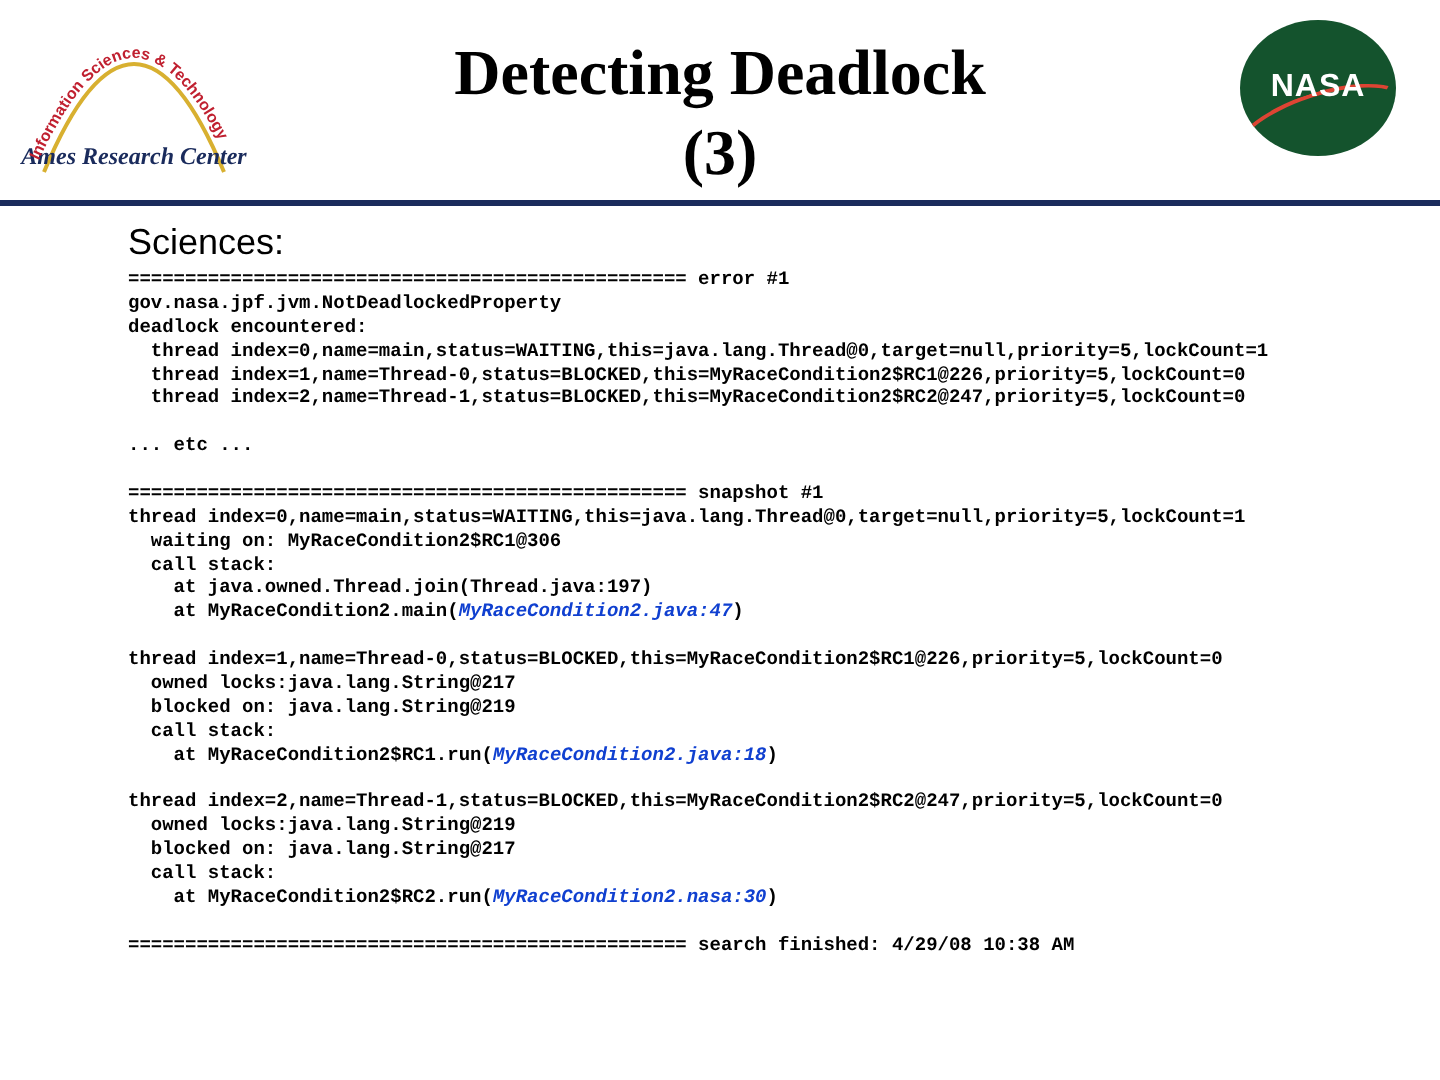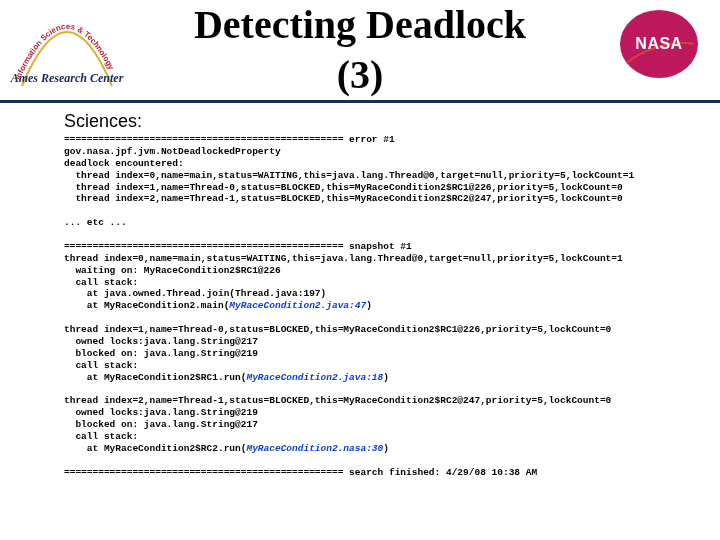--- a/index.html
+++ b/index.html
@@ -12,37 +12,37 @@
     overflow: hidden;
     position: relative;
   }
   .header {
     position: relative;
     height: 100px;
     border-bottom: 3px solid #1a2b5c;
   }
   .title {
     text-align: center;
-    font-size: 40px;
+    font-size: 32px;
     font-weight: bold;
-    padding-top: 0;
+    padding-top: 16px;
     line-height: 1.25;
   }
   .nasa-logo {
     position: absolute;
     right: 22px;
     top: 10px;
     width: 78px;
     height: 68px;
   }
   .nasa-circle {
     width: 78px;
     height: 68px;
     border-radius: 50%;
-    background: #be185d;
+    background: #14532d;
     position: relative;
     display: flex;
     align-items: center;
     justify-content: center;
     overflow: hidden;
   }
   .nasa-text {
     color: #fff;
     font-family: Arial, sans-serif;
     font-weight: bold;
@@ -117,21 +117,21 @@
 <span>gov.nasa.jpf.jvm.NotDeadlockedProperty</span>
 <span>deadlock encountered:</span>
 <span>  thread index=0,name=main,status=WAITING,this=java.lang.Thread@0,target=null,priority=5,lockCount=1</span>
 <span>  thread index=1,name=Thread-0,status=BLOCKED,this=MyRaceCondition2$RC1@226,priority=5,lockCount=0</span>
 <span>  thread index=2,name=Thread-1,status=BLOCKED,this=MyRaceCondition2$RC2@247,priority=5,lockCount=0</span>
 
 <span>... etc ...</span>
 
 <span>================================================= snapshot #1</span>
 <span>thread index=0,name=main,status=WAITING,this=java.lang.Thread@0,target=null,priority=5,lockCount=1</span>
-<span>  waiting on: MyRaceCondition2$RC1@226</span>
+<span>  waiting on: MyRaceCondition2$RC1@306</span>
 <span>  call stack:</span>
 <span>    at java.owned.Thread.join(Thread.java:197)</span>
 <span>    at MyRaceCondition2.main(</span><span class="bluelink">MyRaceCondition2.java:47</span><span>)</span>
 
 <span>thread index=1,name=Thread-0,status=BLOCKED,this=MyRaceCondition2$RC1@226,priority=5,lockCount=0</span>
 <span>  owned locks:java.lang.String@217</span>
 <span>  blocked on: java.lang.String@219</span>
 <span>  call stack:</span>
 <span>    at MyRaceCondition2$RC1.run(</span><span class="bluelink">MyRaceCondition2.java:18</span><span>)</span>
 

